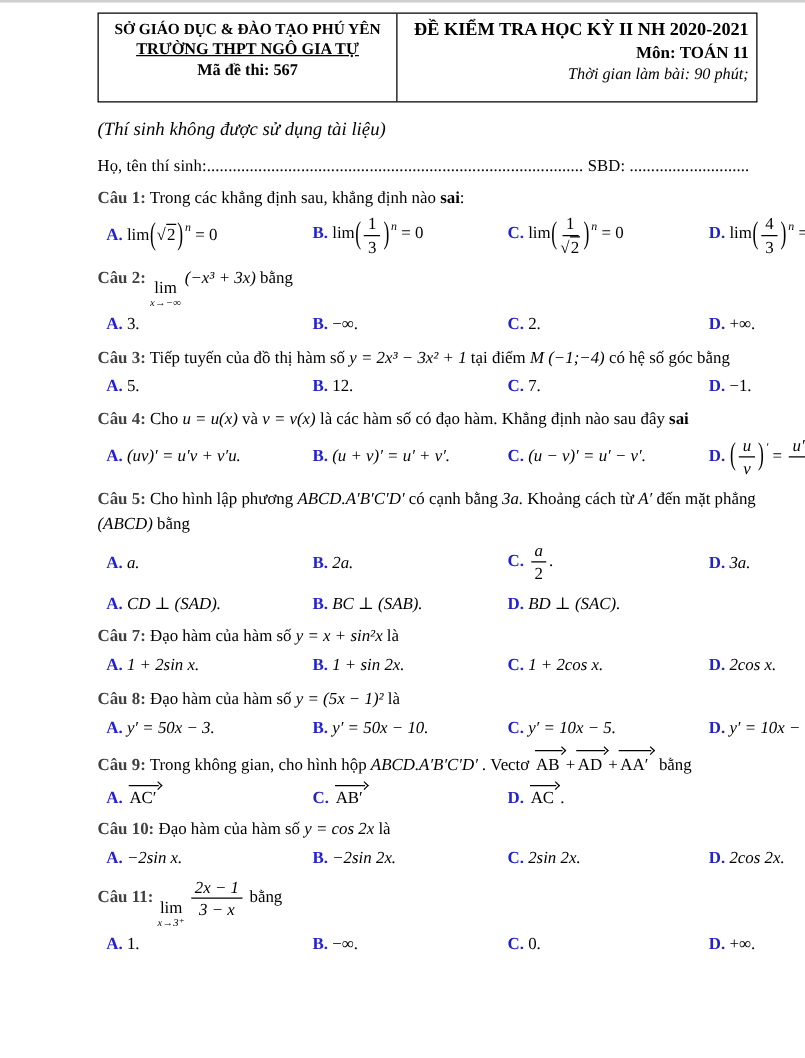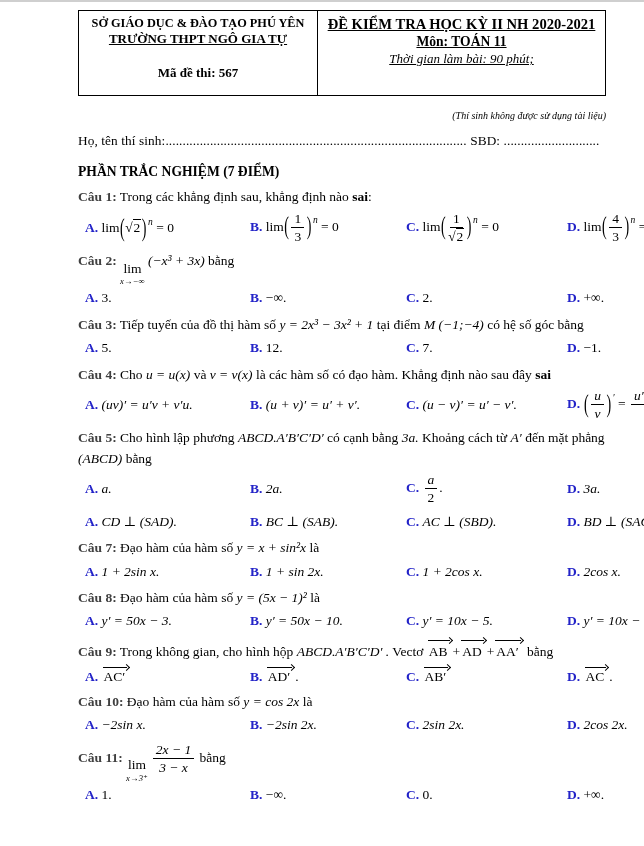--- a/index.html
+++ b/index.html
@@ -7,29 +7,29 @@
     width:644px;height:846px;overflow:hidden;
     font-family:"Liberation Serif","DejaVu Serif",serif;
     font-size:13.5px;color:#000;-webkit-font-smoothing:antialiased;
   }
   .topline{height:2px;background:#cfcfcf;}
   .page{box-sizing:border-box;width:644px;padding:8px 38px 20px 78px;}
 
   
   .hdr{display:flex;border:1.4px solid #000;}
   .hdr-l{width:239px;box-sizing:border-box;border-right:1.4px solid #000;text-align:center;padding:5px 4px 14px;}
-  .hdr-r{flex:1;text-align:center;padding:4px 6px 14px;text-decoration:underline;}
+  .hdr-r{flex:1;text-align:right;padding:4px 6px 14px;}
   .hl1{font-weight:bold;font-size:12.3px;line-height:1.25;}
   .hl2{font-weight:bold;font-size:13px;text-decoration:underline;line-height:1.3;}
-  .hl3{font-weight:bold;font-size:13px;margin-top:17px;}
+  .hl3{font-weight:bold;font-size:13px;margin-top:0;}
   .hr1{font-weight:bold;font-size:14.6px;line-height:1.3;}
   .hr2{font-weight:bold;font-size:13.6px;}
   .hr3{font-style:italic;font-size:13px;margin-top:1px;}
 
-  .notice{text-align:right;font-style:italic;margin:14px 0 0;font-size:10px;}
+  .notice{text-align:left;font-style:italic;margin:14px 0 0;font-size:15px;}
   .nameline{margin:12px 0 0;font-size:13.3px;letter-spacing:.1px;}
   .section{font-weight:bold;margin:15px 0 0;font-size:13.6px;}
 
   
   .q{margin-top:7px;}
   .stem{margin:0;line-height:1.52;}
   .blue{color:#404040;font-weight:bold;}
   .m{font-style:italic;}
   .opts{display:grid;grid-template-columns:133px 124px 129px auto;padding-left:7px;margin-top:3px;align-items:center;min-height:19px;gap:32px;}
   .oc{white-space:nowrap;}
@@ -66,21 +66,20 @@
       <div class="hr1">ĐỀ KIỂM TRA HỌC KỲ II  NH 2020-2021</div>
       <div class="hr2">Môn: TOÁN 11</div>
       <div class="hr3">Thời gian làm bài: 90 phút;</div>
     </div>
   </div>
 
   <p class="notice">(Thí sinh không được sử dụng tài liệu)</p>
 
   <p class="nameline"><span>Họ, tên thí sinh:</span><span>........................................................................................</span> <span>SBD:</span> <span>............................</span></p>
 
-  <p class="section">PHẦN TRẮC NGHIỆM (7 ĐIỂM)</p>
 
   <div class="q">
     <p class="stem"><b class="blue">Câu 1:</b> <span>Trong các khẳng định sau, khẳng định nào</span> <b>sai</b><span>:</span></p>
     <div class="opts">
       <span class="oc"><b class="ok">A.</b> <span>lim</span><span class="bp">(</span><span class="sq"><span>√</span><span class="sqv up">2</span></span><span class="bp">)</span><sup class="sn">n</sup> <span>= 0</span></span>
       <span class="oc"><b class="ok">B.</b> <span>lim</span><span class="bp">(</span><span class="fr">
             <span class="n">1</span>
             <span class="d">3</span>
           </span><span class="bp">)</span><sup class="sn">n</sup> <span>= 0</span></span>
       <span class="oc"><b class="ok">C.</b> <span>lim</span><span class="bp">(</span><span class="fr">
@@ -143,21 +142,20 @@
             <span class="d">2</span>
           </span><span>.</span></span>
       <span class="oc"><b class="ok">D.</b> <span class="m">3a.</span></span>
     </div>
   </div>
 
   <div class="q">
     <div class="opts">
       <span class="oc"><b class="ok">A.</b> <span class="m">CD ⊥ (SAD).</span></span>
       <span class="oc"><b class="ok">B.</b> <span class="m">BC ⊥ (SAB).</span></span>
-      <span class="oc"><b class="ok">C.</b> <span class="m">AC ⊥ (SBD).</span></span>
       <span class="oc"><b class="ok">D.</b> <span class="m">BD ⊥ (SAC).</span></span>
     </div>
   </div>
 
   <div class="q">
     <p class="stem"><b class="blue">Câu 7:</b> <span>Đạo hàm của hàm số</span> <span class="m">y = x + sin²x</span> <span>là</span></p>
     <div class="opts">
       <span class="oc"><b class="ok">A.</b> <span class="m">1 + 2sin x.</span></span>
       <span class="oc"><b class="ok">B.</b> <span class="m">1 + sin 2x.</span></span>
       <span class="oc"><b class="ok">C.</b> <span class="m">1 + 2cos x.</span></span>
@@ -172,21 +170,20 @@
       <span class="oc"><b class="ok">B.</b> <span class="m">y′ = 50x − 10.</span></span>
       <span class="oc"><b class="ok">C.</b> <span class="m">y′ = 10x − 5.</span></span>
       <span class="oc"><b class="ok">D.</b> <span class="m">y′ = 10x − 1.</span></span>
     </div>
   </div>
 
   <div class="q">
     <p class="stem"><b class="blue">Câu 9:</b> <span>Trong không gian, cho hình hộp</span> <span class="m">ABCD.A′B′C′D′ .</span> <span>Vectơ</span> <span class="vec">AB</span><span>+</span><span class="vec">AD</span><span>+</span><span class="vec">AA′</span> <span>bằng</span></p>
     <div class="opts">
       <span class="oc"><b class="ok">A.</b> <span class="vec">AC′</span><span></span></span>
-      <span class="oc"><b class="ok">B.</b> <span class="vec">AD′</span><span>.</span></span>
       <span class="oc"><b class="ok">C.</b> <span class="vec">AB′</span><span></span></span>
       <span class="oc"><b class="ok">D.</b> <span class="vec">AC</span><span>.</span></span>
     </div>
   </div>
 
   <div class="q">
     <p class="stem"><b class="blue">Câu 10:</b> <span>Đạo hàm của hàm số</span> <span class="m">y = cos 2x</span> <span>là</span></p>
     <div class="opts">
       <span class="oc"><b class="ok">A.</b> <span class="m">−2sin x.</span></span>
       <span class="oc"><b class="ok">B.</b> <span class="m">−2sin 2x.</span></span>

